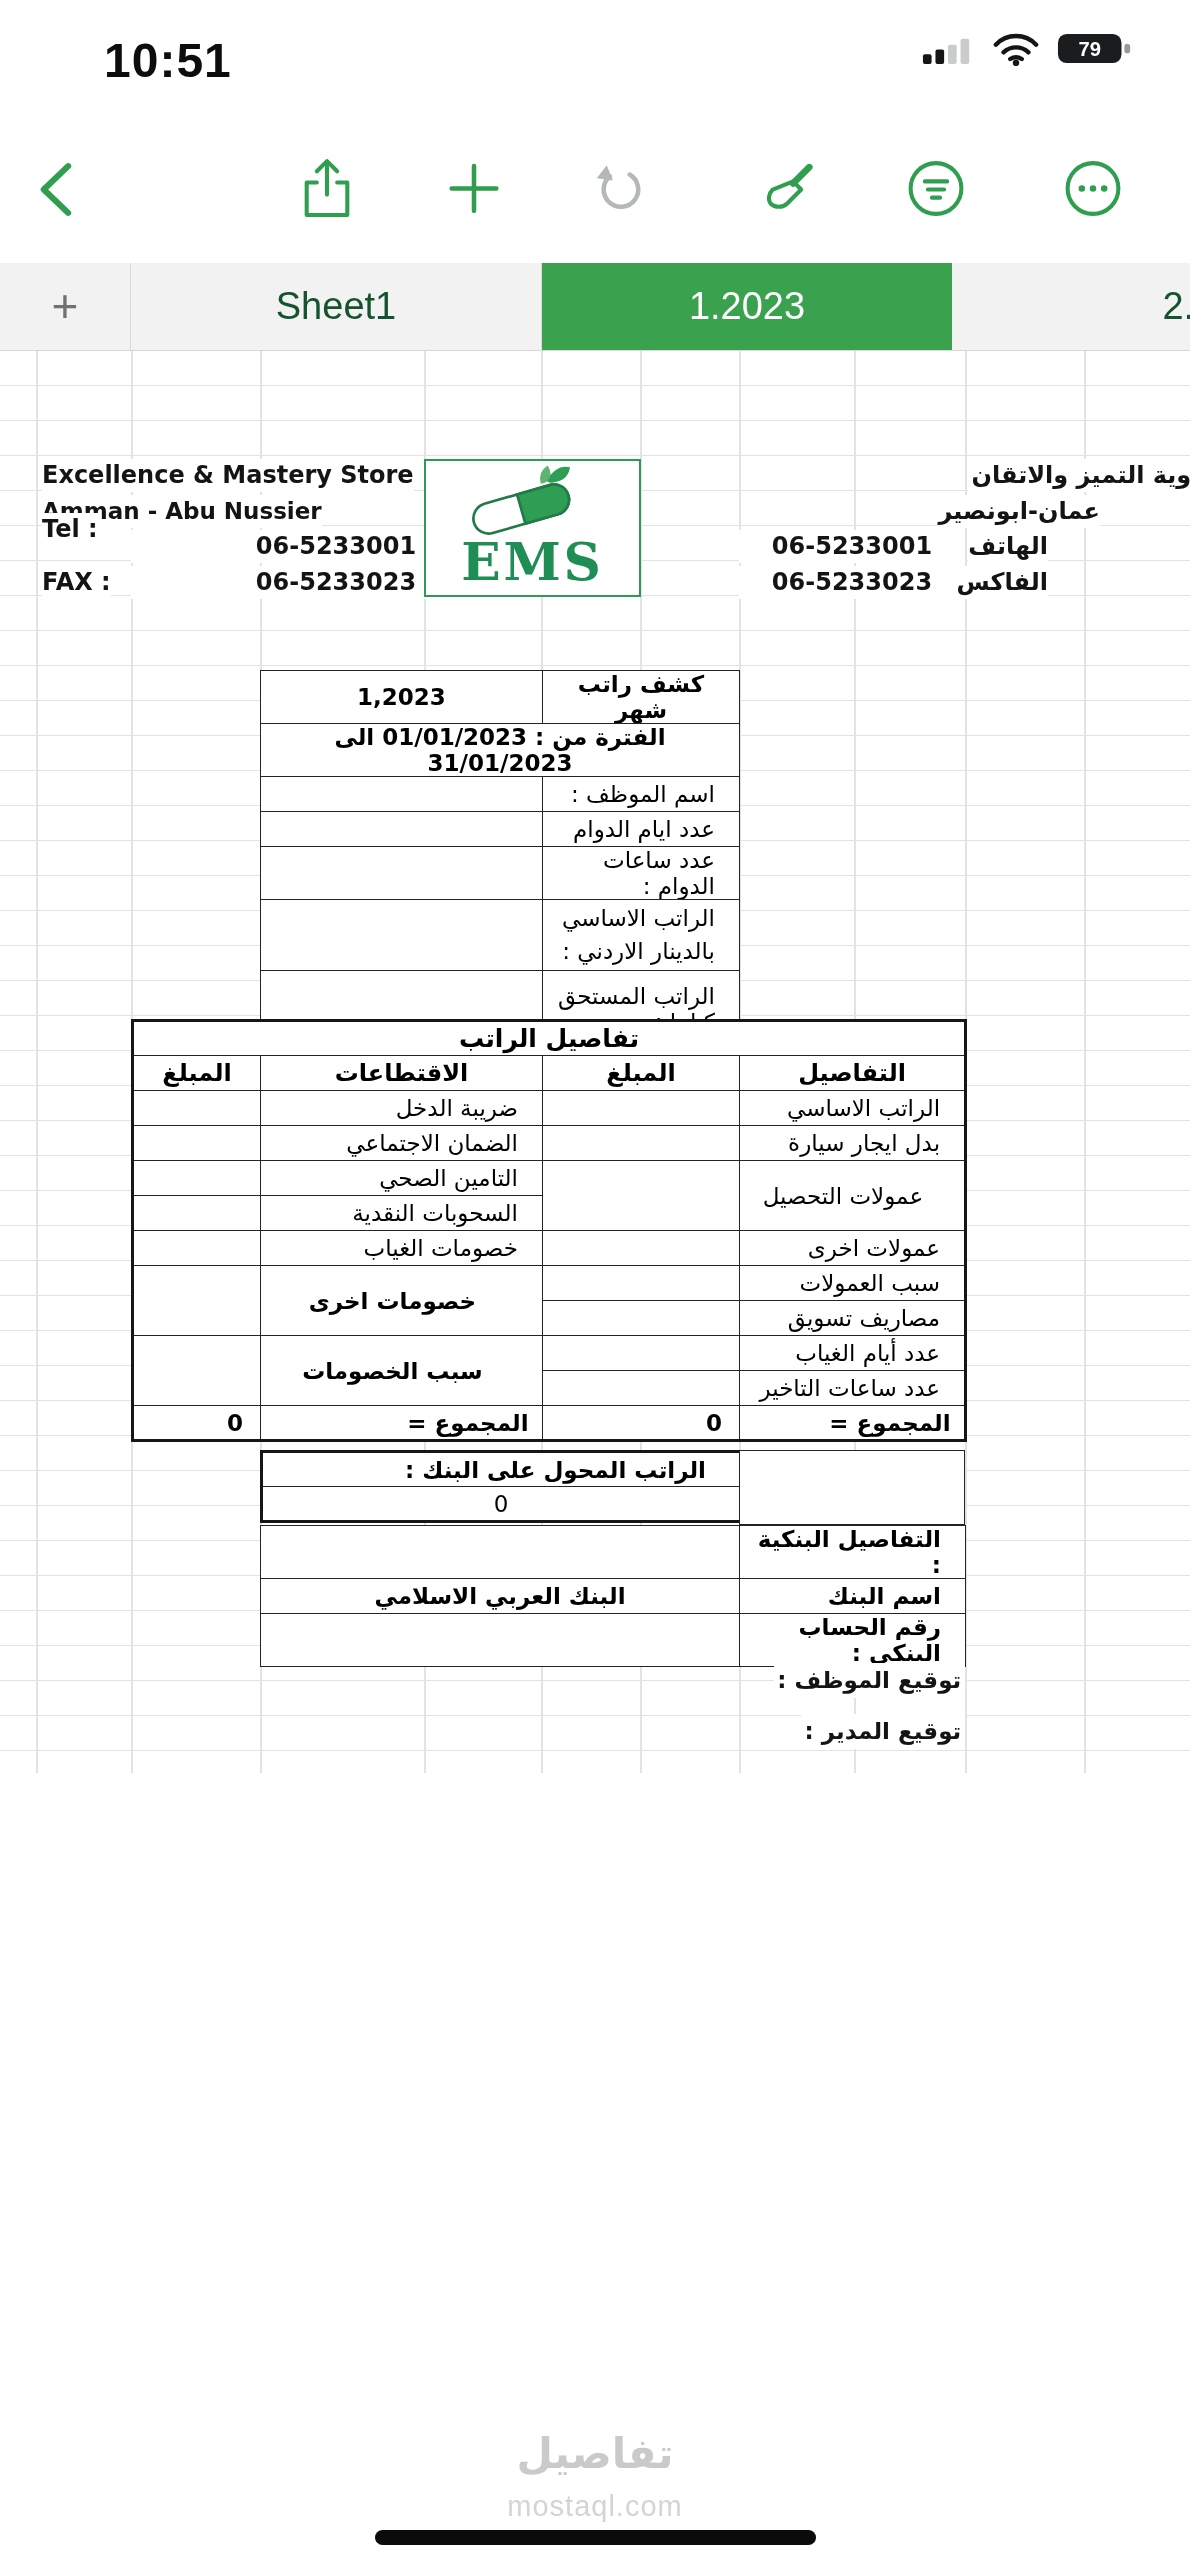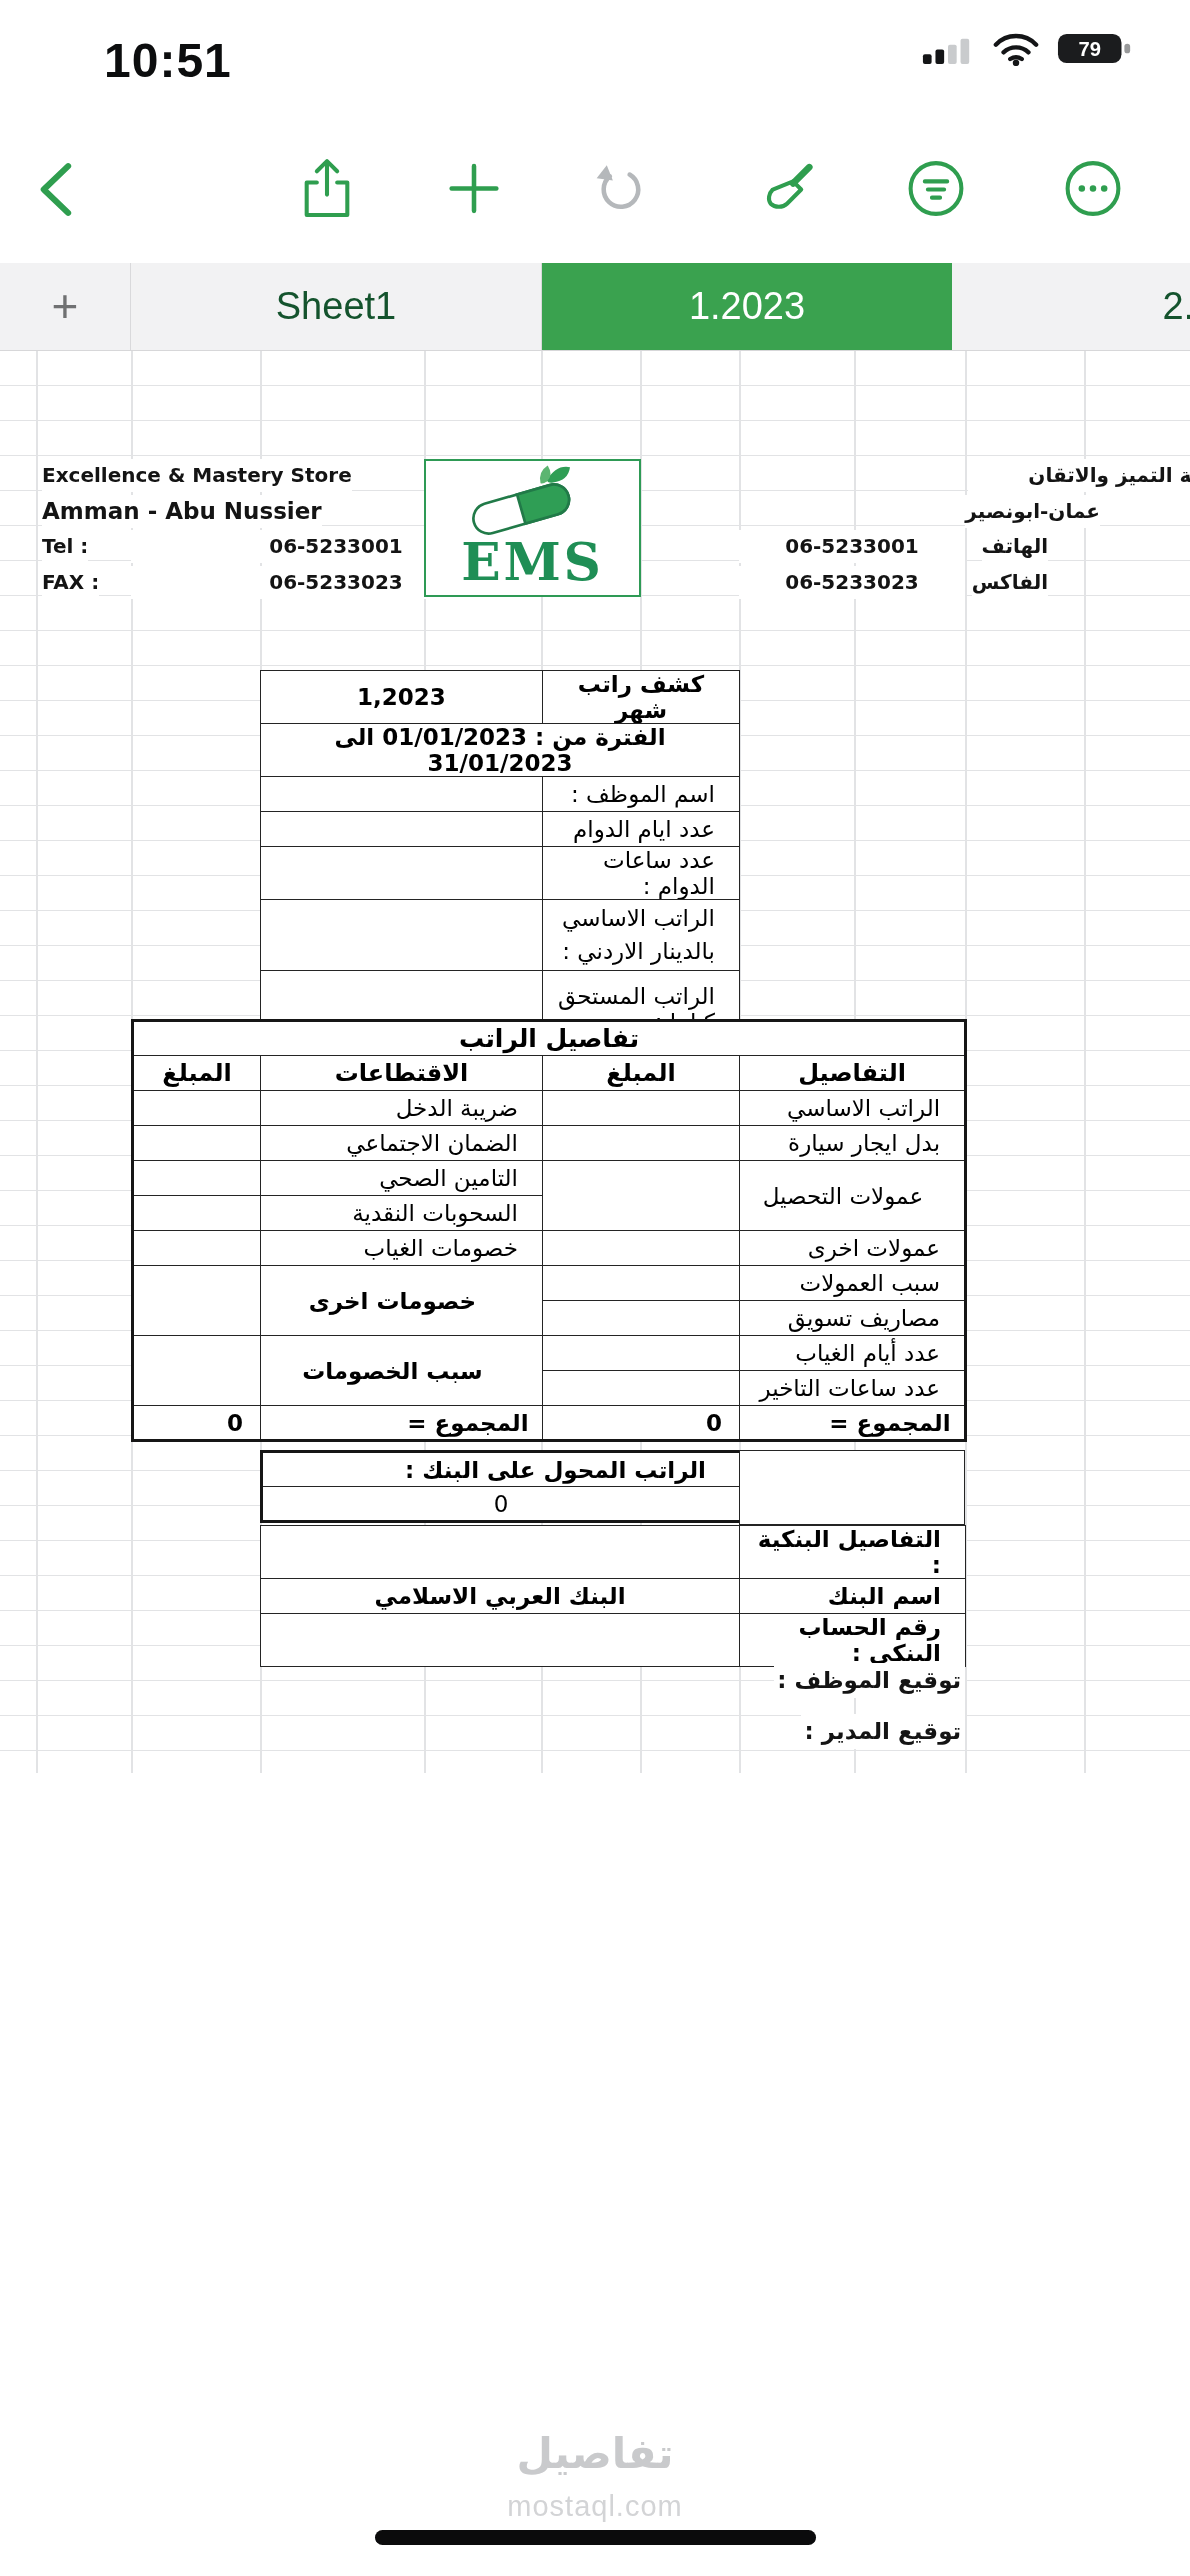--- a/index.html
+++ b/index.html
@@ -34,21 +34,21 @@
   .tab-next { width:537px; }
 
   
   .sheet {
     position:absolute; top:351px; left:0; width:1190px; height:1422px;
     font-family:"DejaVu Sans",sans-serif; color:#141414;
     background-image: repeating-linear-gradient(to bottom, transparent 0 34px, #e2e3e5 34px 35px);
   }
   .vline { position:absolute; top:0; height:1422px; width:1.9px; background:#e2e3e5; }
 
-  .hdr { position:absolute; height:33px; line-height:33px; font-weight:bold; font-size:20px; background:#fff; white-space:nowrap; }
+  .hdr { position:absolute; height:33px; line-height:33px; font-weight:bold; font-size:24px; background:#fff; white-space:nowrap; }
   .rtl { direction:rtl; }
   .ctr { text-align:center; }
 
   .logo-box {
     position:absolute; left:424px; top:108px; width:217px; height:138px;
     background:#fff; border:2.9px solid #2e9a55;
   }
   .logo-box svg { width:100%; height:100%; display:block; }
 
   table { border-collapse:collapse; table-layout:fixed; background:#fff; position:absolute; }
@@ -178,21 +178,21 @@
     <div class="vline" style="left:854px"></div>
     <div class="vline" style="left:965px"></div>
     <div class="vline" style="left:1084px"></div>
 
     <div class="hdr" style="left:42px; top:108px;">Excellence &amp; Mastery Store</div>
     <div class="hdr rtl" style="left:968px; top:108px; width:345px; text-align:right;">مستودع ادوية التميز والاتقان</div>
 
     <div class="hdr" style="left:42px; top:144px; font-size:23px;">Amman - Abu Nussier</div>
     <div class="hdr rtl" style="right:90px; top:144px;">عمان-ابونصير</div>
 
-    <div class="hdr" style="left:42px; top:179px;text-align:right;">Tel :</div>
+    <div class="hdr" style="left:42px; top:162px;text-align:right;">Tel :</div>
     <div class="hdr ctr" style="left:131px; top:179px; width:410px;">06-5233001</div>
     <div class="hdr ctr" style="left:739px; top:179px; width:226px;">06-5233001</div>
     <div class="hdr rtl" style="right:142px; top:179px;">الهاتف</div>
 
     <div class="hdr" style="left:42px; top:215px;">FAX :</div>
     <div class="hdr ctr" style="left:131px; top:215px; width:410px;">06-5233023</div>
     <div class="hdr ctr" style="left:739px; top:215px; width:226px;">06-5233023</div>
     <div class="hdr rtl" style="right:142px; top:215px;">الفاكس</div>
 
     <div class="logo-box">

